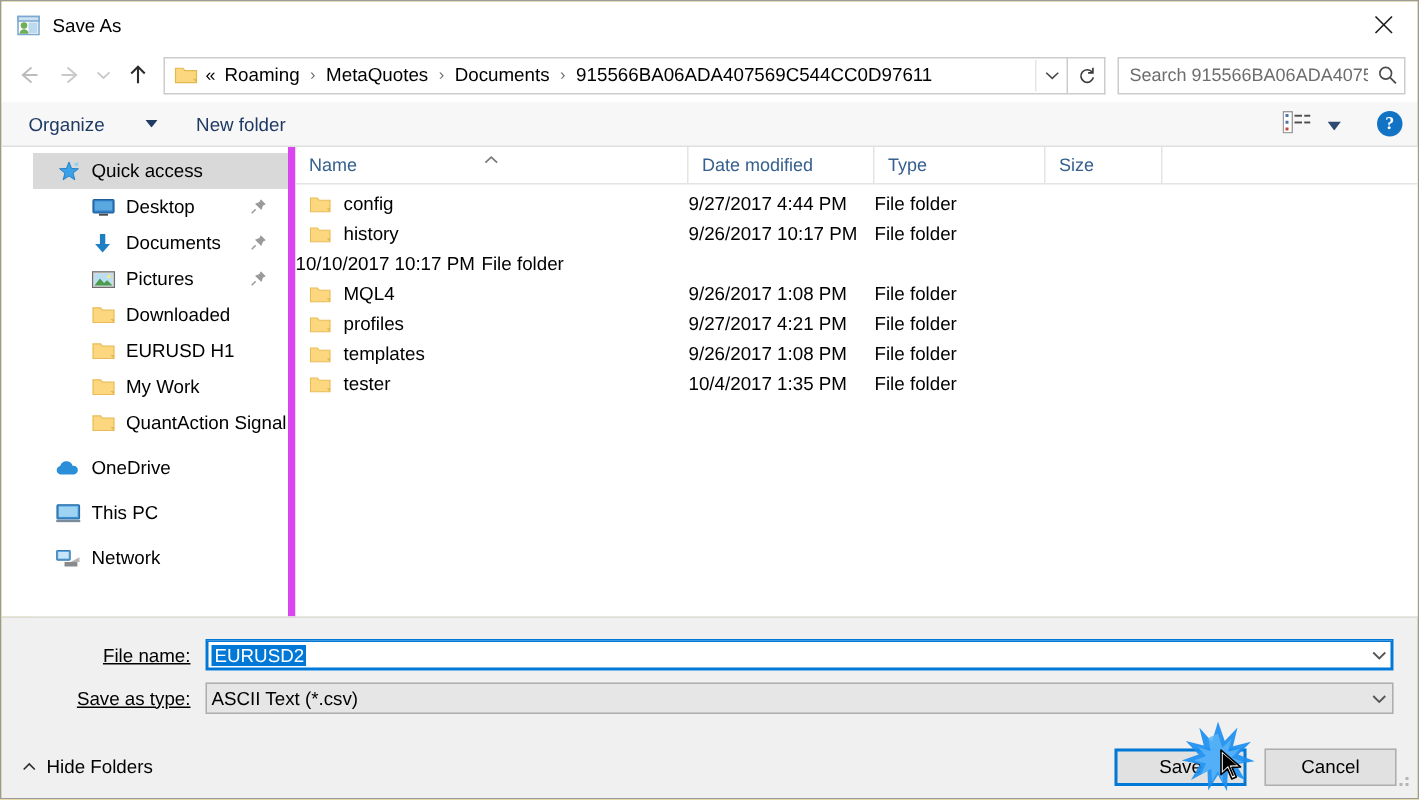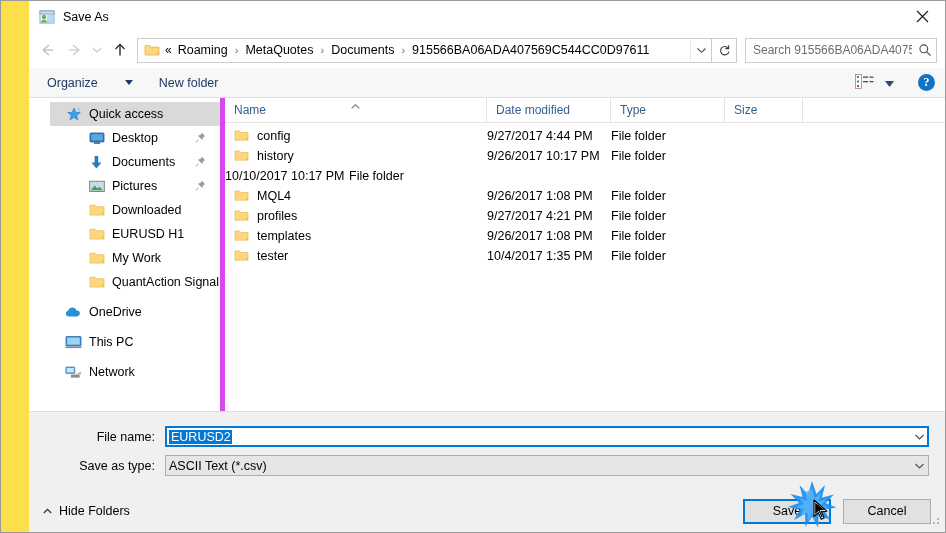--- a/index.html
+++ b/index.html
@@ -15,21 +15,20 @@
     position: relative;
   }
   .dialog {
     width: 946px; height: 533px;
     background: #fde047;
     border: 1px solid #9a9a9a;
     box-sizing: border-box;
     position: relative;
     display: flex;
     flex-direction: column;
-    padding-left: 28px;
   }
 
   
   .titlebar {
     height: 31px;
     display: flex;
     align-items: center;
     background: #ffffff;
     flex: 0 0 auto;
     position: relative;
@@ -256,21 +255,21 @@
   }
   .rows { flex: 1 1 auto; overflow: hidden; padding-top: 3px;}
   .frow {
     height: 20px;
     display: flex;
     align-items: center;
     white-space: nowrap;
   }
   .fname {
     width: 262px; flex:0 0 auto;
-    display: flex; 
+    display: flex; align-items:center;
     padding-left: 9px;
     box-sizing: border-box;
     font-size: 12.5px;
   }
   .fname .ficon { margin-right: 8px; display:flex; }
   .fdate { width: 124px; flex:0 0 auto; font-size: 12.5px; }
   .ftype { width: 114px; flex:0 0 auto; font-size: 12.5px; }
   .fsize { width: 78px; flex:0 0 auto; font-size: 12.5px; }
 
   
@@ -285,20 +284,21 @@
     align-items: center;
     margin-bottom: 8px;
   }
   .form-label {
     width: 110px;
     text-align: right;
     padding-right: 10px;
     font-size: 12.5px;
     color: #000;
     flex: 0 0 auto;
+    text-decoration: underline;
   }
   .combo {
     flex: 1 1 auto;
     height: 21px;
     border: 1px solid #9e9e9e;
     background: #ffffff;
     display: flex;
     align-items: center;
     box-sizing: border-box;
     min-width: 0;

